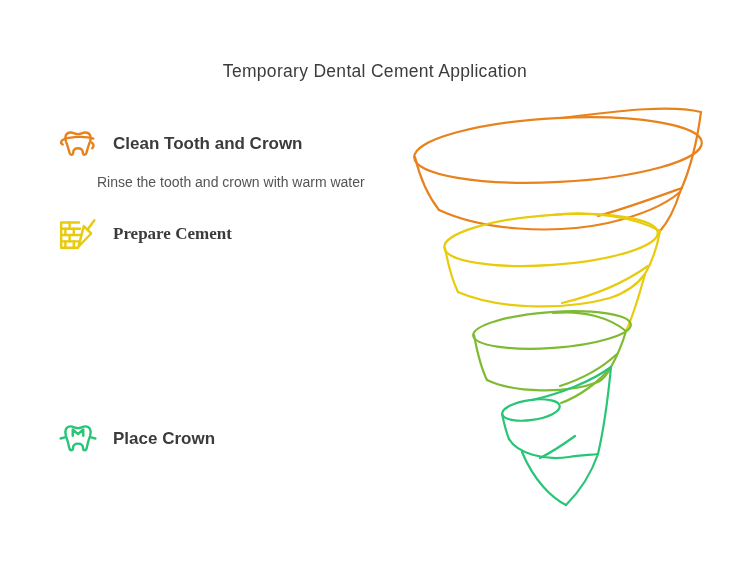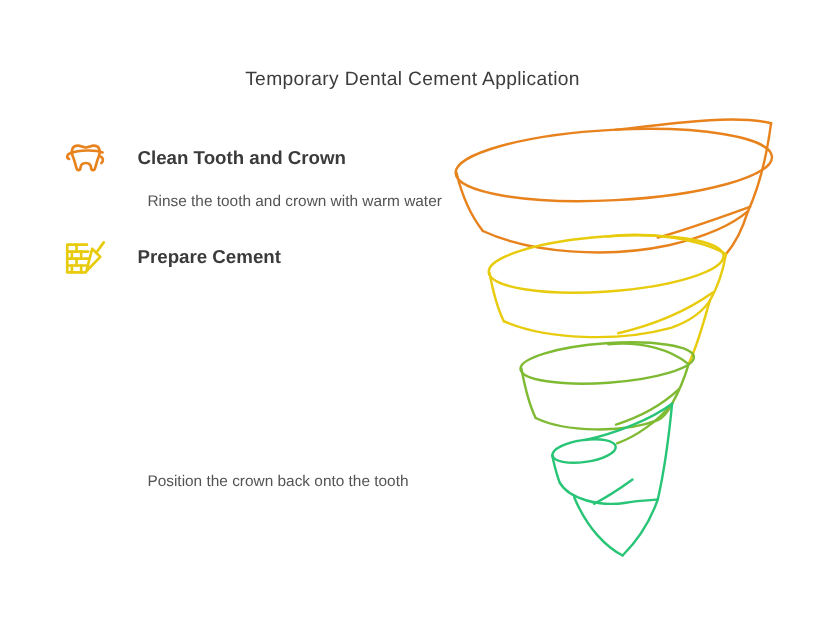--- a/index.html
+++ b/index.html
@@ -29,38 +29,38 @@
     color: #3C3C3C;
   }
   .steps {
     position: absolute;
     left: 58px;
     top: 124px;
     width: 350px;
   }
   .step { position: absolute; left: 0; }
   .step-1 { top: 0px; }
-  .step-2 { top: 90px; }
+  .step-2 { top: 90px; font-family: Liberation Serif, serif; }
   .step-3 { top: 185px; }
   .step-4 { top: 295px; }
   .step-head {
     display: flex;
     align-items: center;
-    gap: 27px;
+    gap: 15px;
   }
   .icon-box { width: 40px; height: 40px; flex: none; }
   .icon-box svg { width: 40px; height: 40px; display: block; }
   .step-title {
     margin: 0;
     font-size: 17px;
     font-weight: 700;
     color: #3B3B3B;
   }
   .step-desc {
-    margin: 8px 0 0 76px;
+    margin: 8px 0 0 39px;
     font-size: 14px;
     line-height: 21px;
     color: #545454;
     max-width: 282px;
   }
   .funnel-box {
     position: absolute;
     left: 412px;
     top: 100px;
     width: 300px;
@@ -107,21 +107,32 @@
           </svg>
         </span>
         <h2 class="step-title">Prepare Cement</h2>
       </div>
     </div>
 
     <div class="step step-3">
     </div>
 
     <div class="step step-4">
-      <p class="step-desc">Position the crown back onto the tooth</p>
+      <div class="step-head">
+        <span class="icon-box">
+          <svg viewBox="0 0 38 38">
+            <g fill="none" stroke-width="2.3" stroke-linecap="round" stroke-linejoin="round" stroke="#29C577">
+              <path d="M 12 7 C 7.5 7 6 11.5 7.5 16 C 9 19.8 10 24 10.8 27.8 C 11.4 30.4 14 30.4 14.2 27.6 C 14.4 25 16.2 23.4 19 23.4 C 21.8 23.4 23.6 25 23.8 27.6 C 24 30.4 26.6 30.4 27.2 27.8 C 28 24 29 19.8 30.5 16 C 32 11.5 30.5 7 26 7 C 23 7 22 8.7 19 8.7 C 16 8.7 15 7 12 7 Z"></path>
+              <path d="M 14 16 L 14 10 L 19 14.4 L 24 10 L 24 16"></path>
+              <path d="M 2.5 18.5 L 6.5 17.5 M 31.5 17.5 L 35.5 18.5"></path>
+            </g>
+          </svg>
+        </span>
+        <h2 class="step-title">Place Crown</h2>
+      </div>
     </div>
 
   </div>
 
   <div class="funnel-box">
     <svg viewBox="0 0 300 420">
 
       <g fill="none" stroke-width="2.2" stroke-linecap="round" stroke="#E8821D">
         <ellipse cx="146" cy="50" rx="144" ry="32" transform="rotate(-3 146 50)"></ellipse>
         <path d="M 148 18 C 200 12 255 4 289 12"></path>

